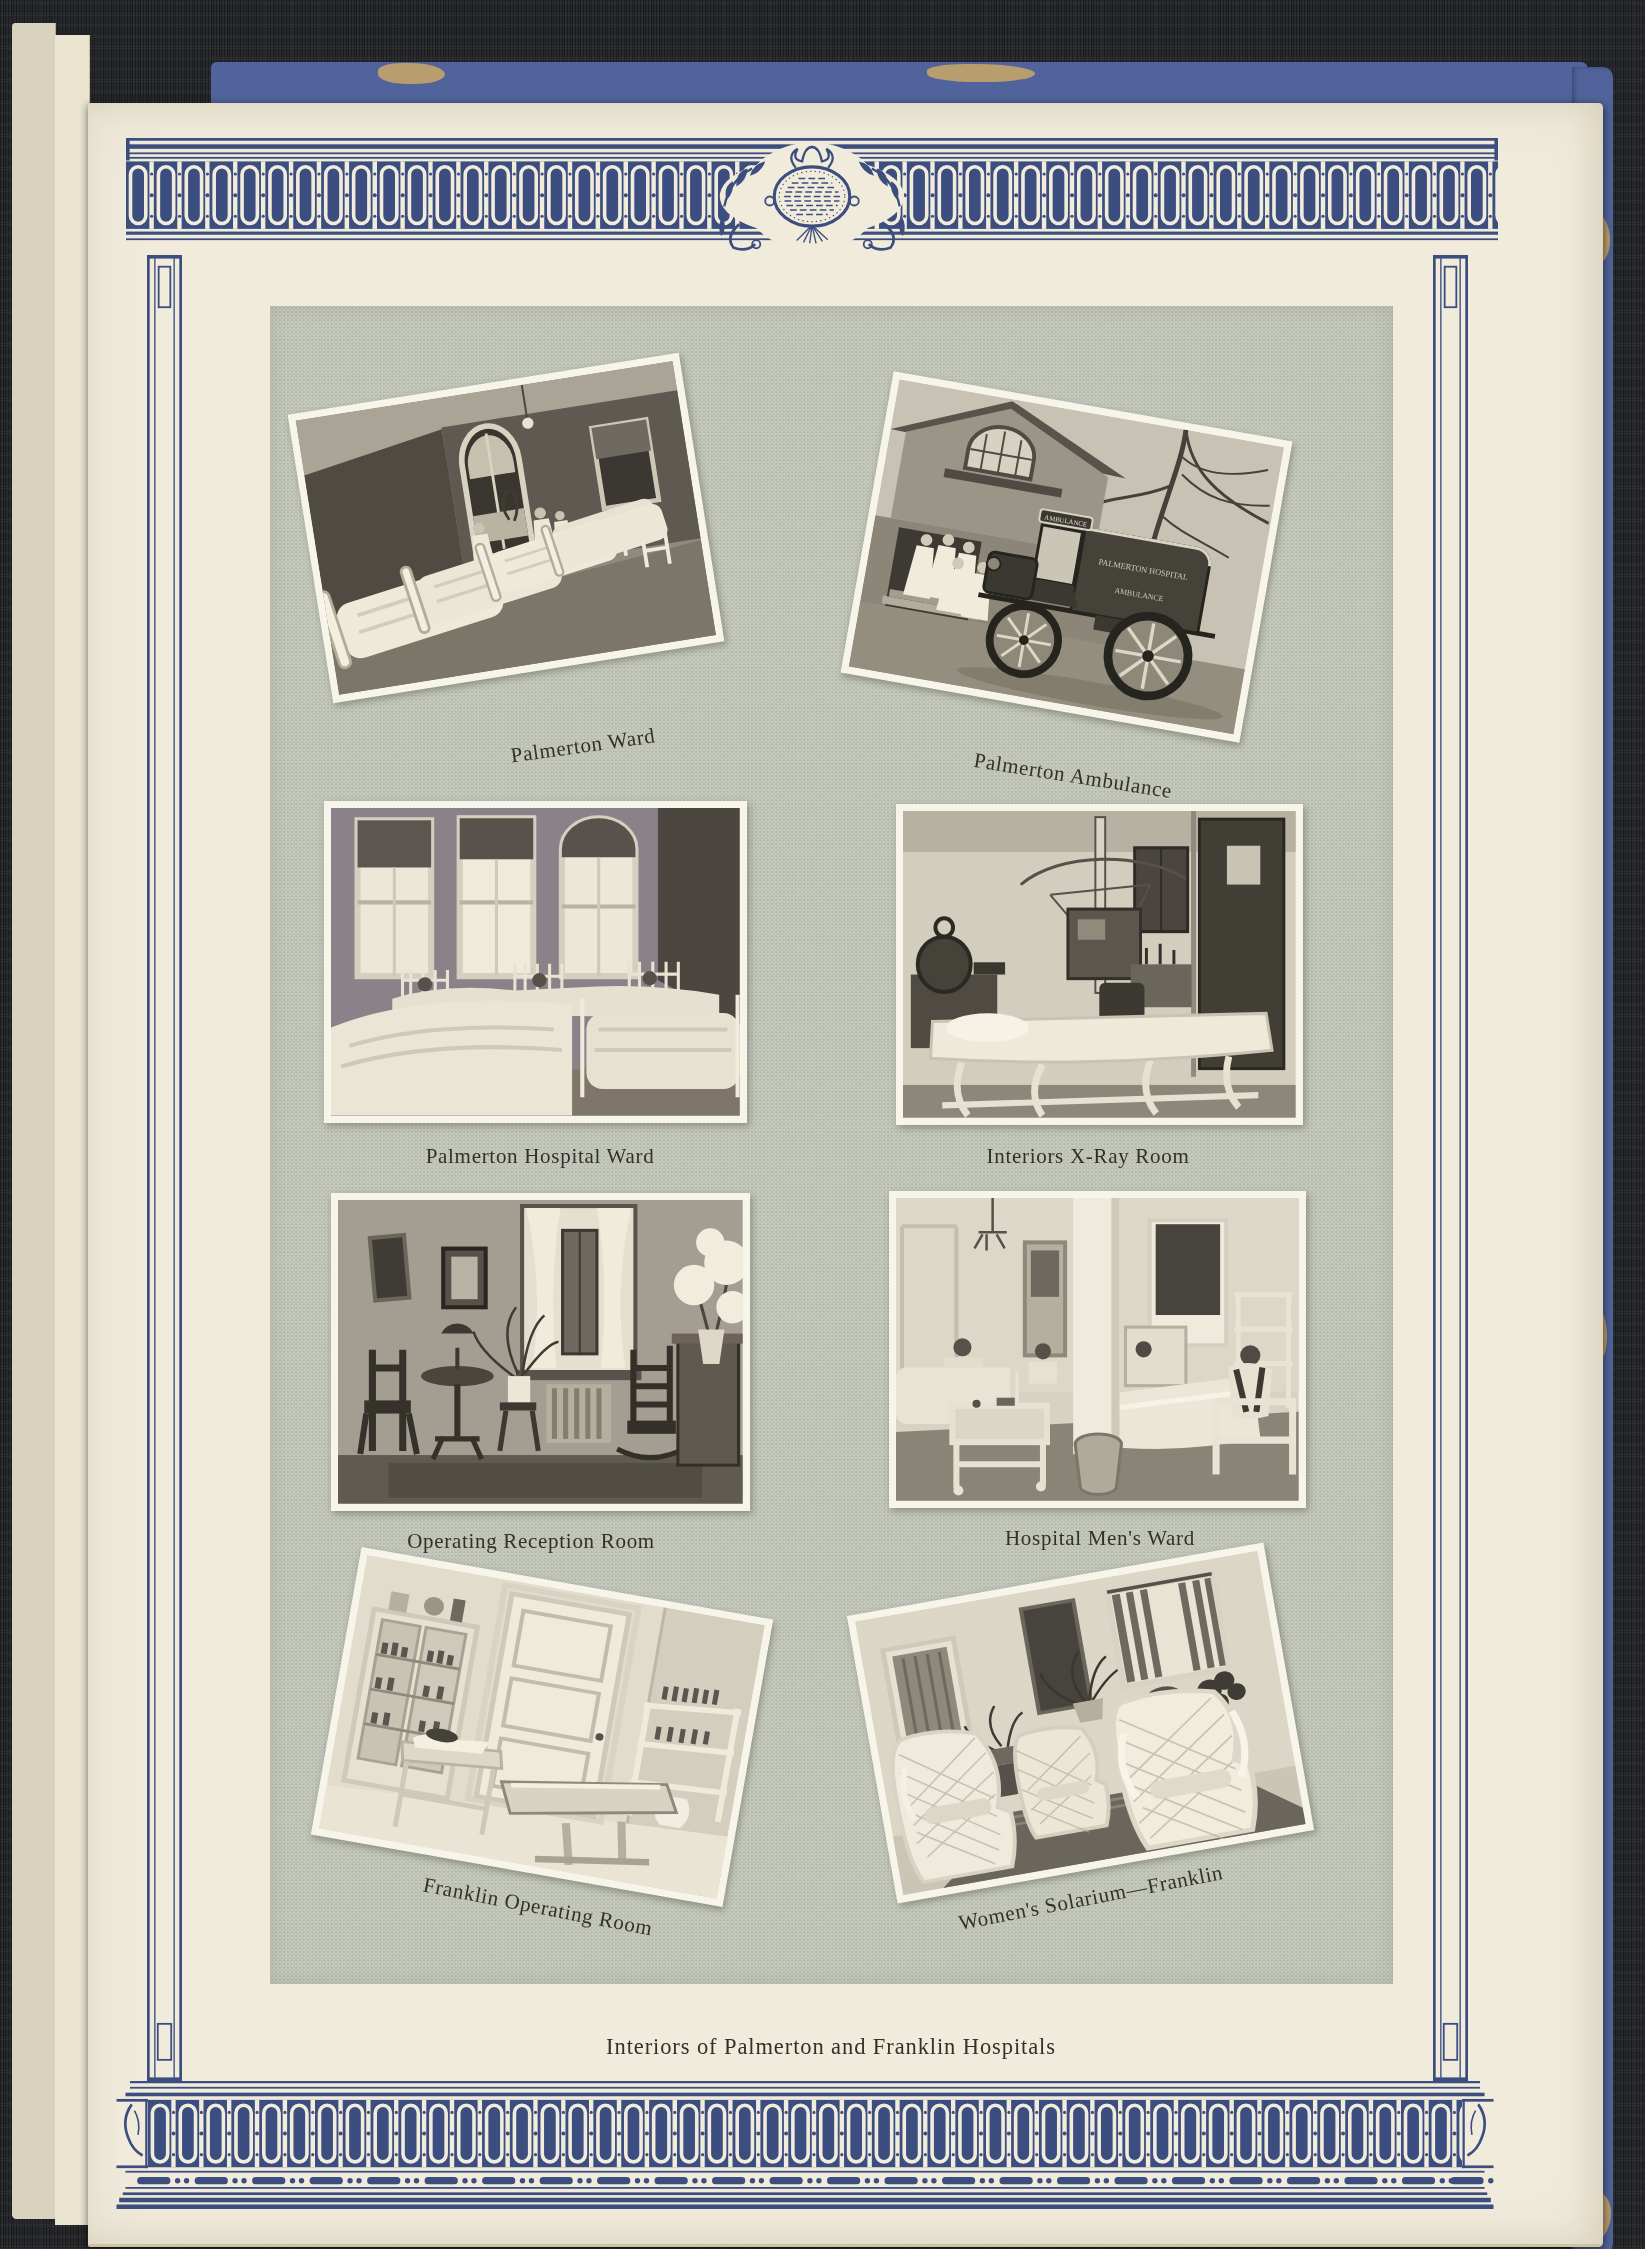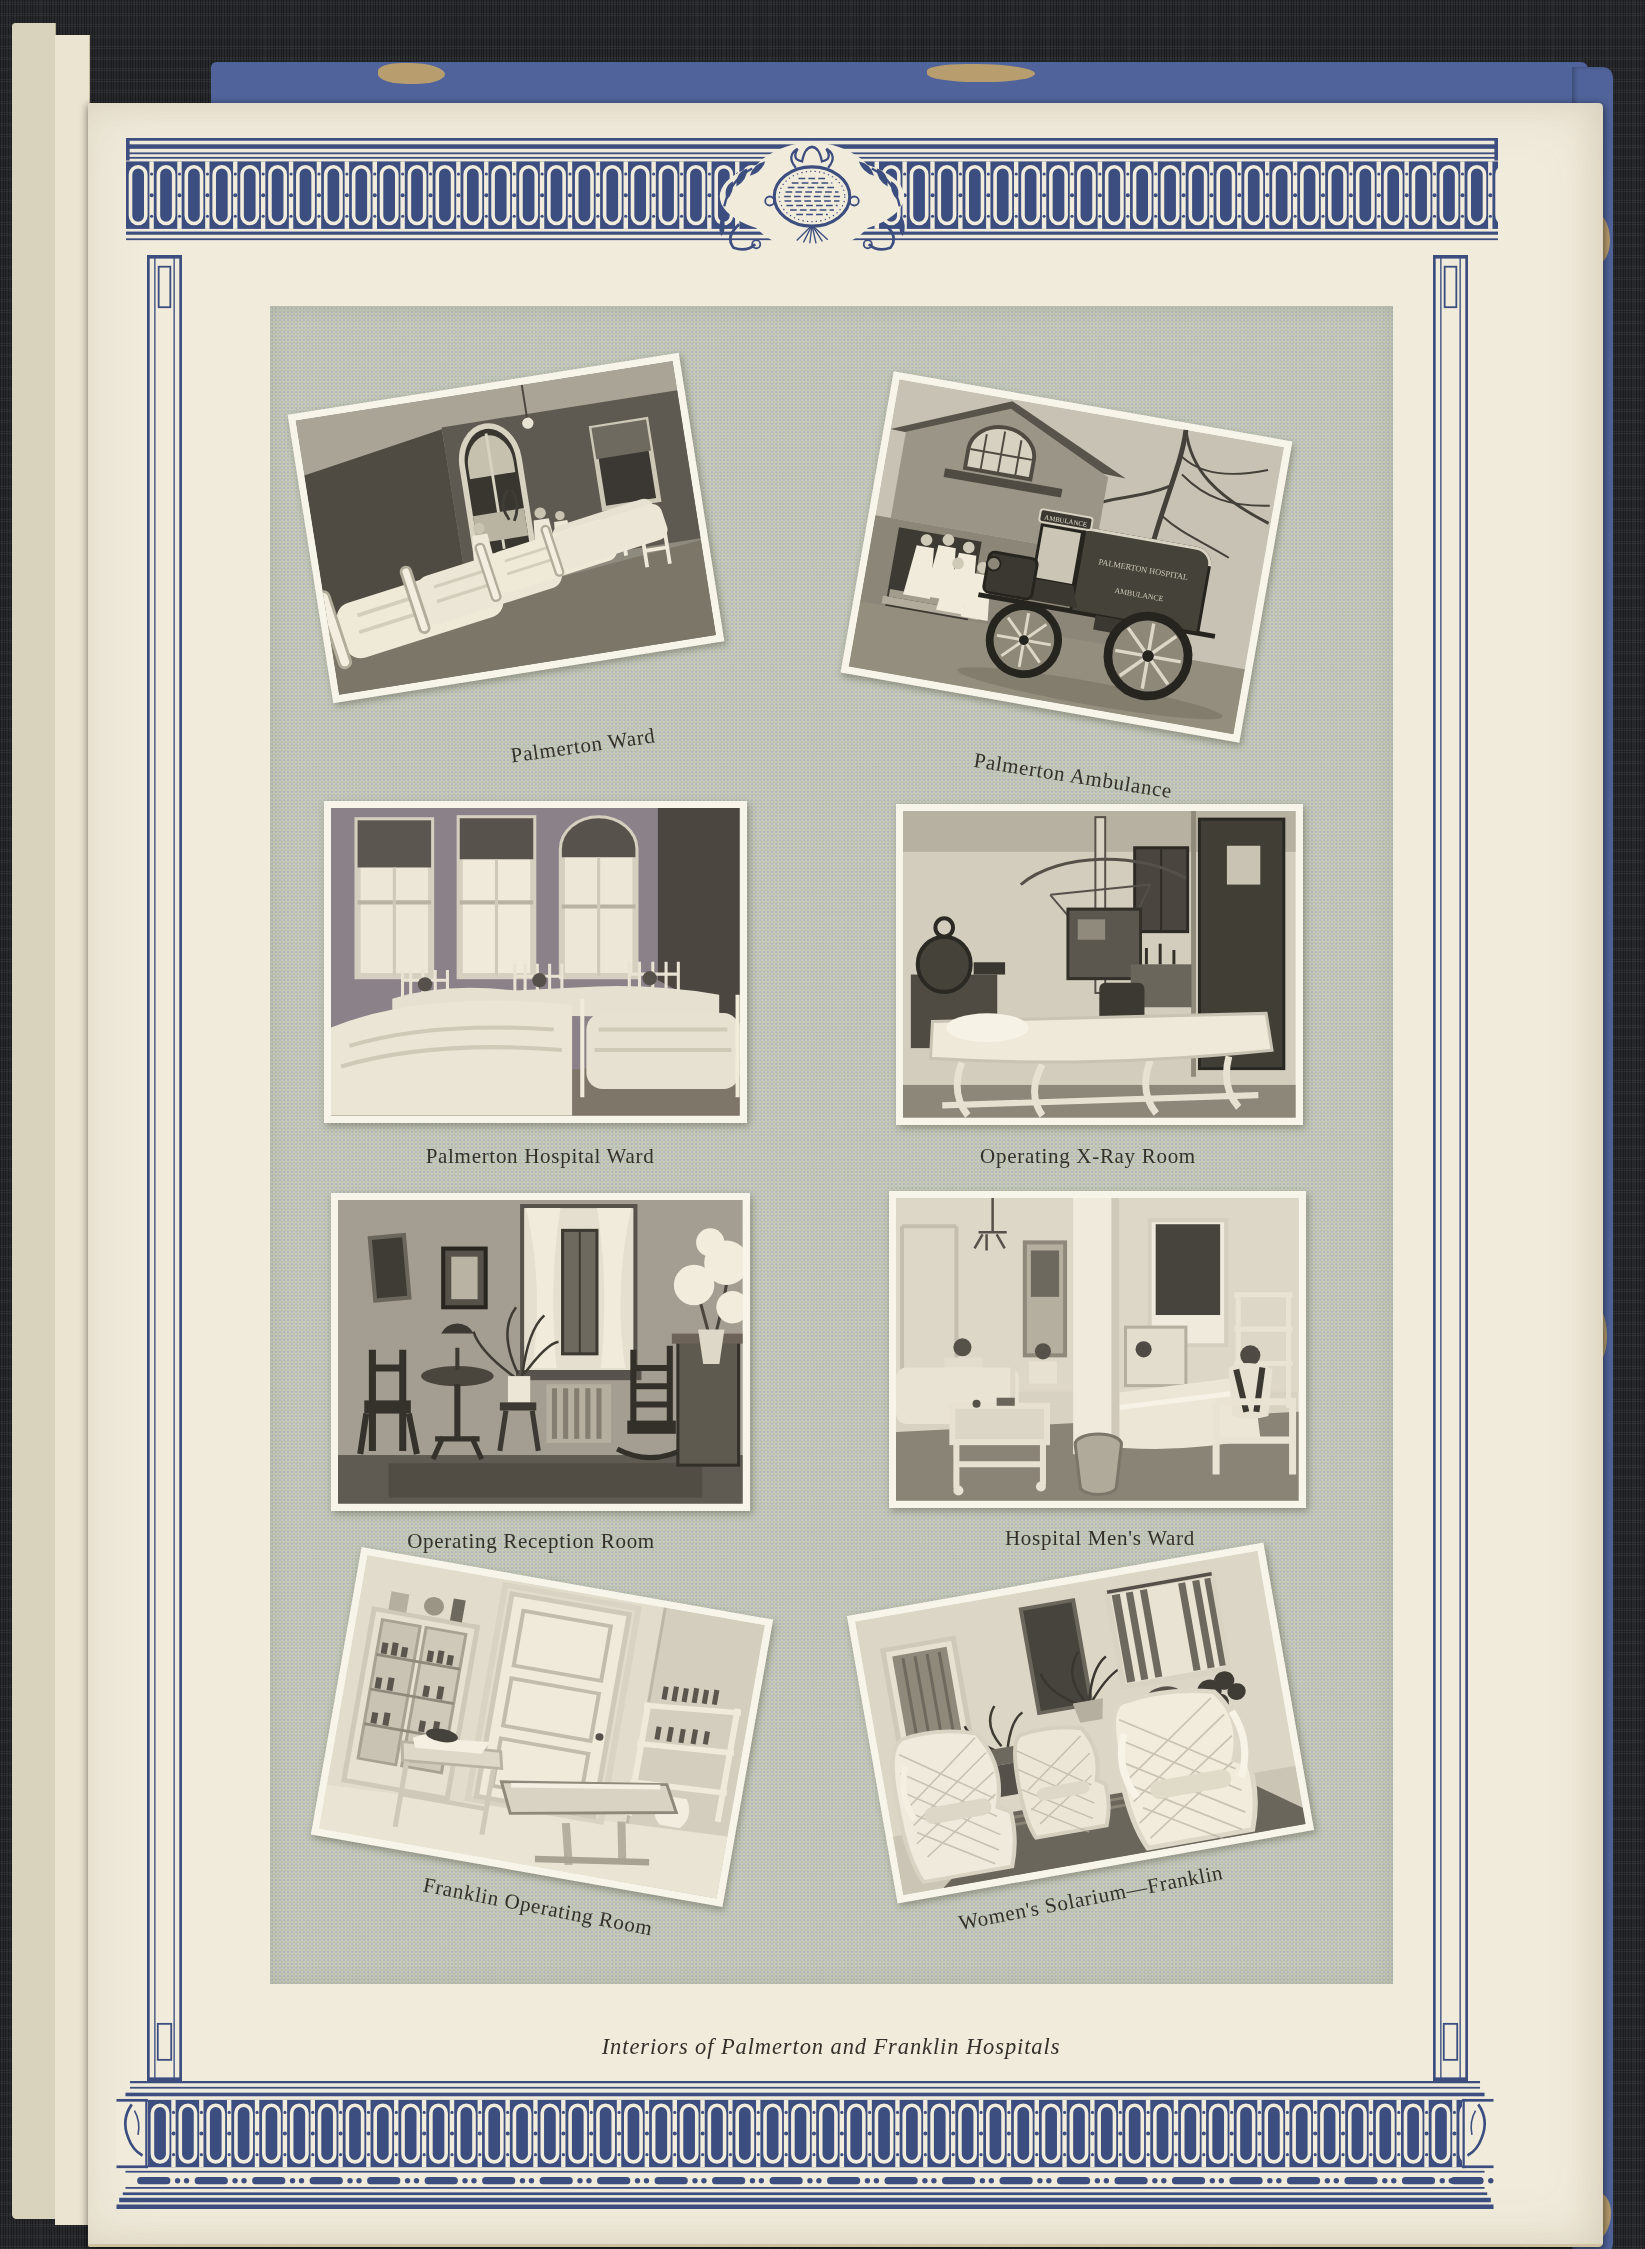--- a/index.html
+++ b/index.html
@@ -471,21 +471,21 @@
         <rect x="178" y="106" width="28" height="20" fill="#8f8a7c"></rect>
         <rect x="232" y="150" width="62" height="42" fill="#6b665c"></rect>
         <path d="M248,150 v-16 m14,16 v-20 m14,20 v-14" stroke="#33302a" stroke-width="3"></path>
         <rect x="200" y="168" width="46" height="48" rx="6" fill="#3c3932"></rect>
         <path d="M60,246 q-12,30 6,52 M142,248 q-16,28 0,50 M252,244 q-12,30 6,52 M332,240 q-8,30 10,50" stroke="#e7e1d1" stroke-width="7" fill="none"></path>
         <line x1="40" y1="288" x2="362" y2="278" stroke="#e7e1d1" stroke-width="6"></line>
         <path d="M30,206 L370,198 l6,36 q-186,18 -348,8 z" fill="#efe9d9" stroke="#c9c3b3" stroke-width="3"></path>
         <ellipse cx="86" cy="212" rx="42" ry="14" fill="#f6f2e5"></ellipse>
       </svg>
     </figure>
-    <div class="cap" style="left:1000px;top:1053px;transform:translate(-50%,-50%);">Operating X-Ray Room</div>
+    <div class="cap" style="left:1000px;top:1053px;transform:translate(-50%,-50%);">Interiors X-Ray Room</div>
 
     <figure class="photo" style="left:243px;top:1090px;width:419px;height:318px;">
       <svg viewBox="0 0 400 300" preserveAspectRatio="none">
         <rect width="400" height="300" fill="#a49e92"></rect>
         <rect y="252" width="400" height="48" fill="#5f5b52"></rect>
         <rect x="50" y="260" width="310" height="34" fill="#514d45"></rect>
         <g transform="rotate(-5 51 67)">
             <rect x="34" y="36" width="34" height="62" fill="#3f3c35" stroke="#6b665c" stroke-width="4"></rect>
           </g>
         <rect x="104" y="48" width="42" height="58" fill="#56524a" stroke="#28261f" stroke-width="4"></rect>
@@ -733,17 +733,17 @@
             <path d="M330,148 l-92,70 M340,168 l-102,76 M344,192 l-104,76 M340,220 l-92,66"></path>
           </g>
           <path d="M240,170 q-14,36 2,70" stroke="#f7f3e6" stroke-width="7" fill="none"></path>
           <path d="M348,166 q14,36 -2,72" stroke="#f7f3e6" stroke-width="7" fill="none"></path>
           <rect x="256" y="226" width="80" height="20" rx="9" fill="#e0dac9"></rect>
         </g>
       </svg>
     </figure>
     <div class="cap" style="left:1003px;top:1795px;transform:translate(-50%,-50%) rotate(-11deg);">Women's Solarium—Franklin</div>
 
-    <div class="cap cap-footer" style="left:743px;top:1944px;transform:translate(-50%,-50%);font-style:italic;">Interiors of Palmerton and Franklin Hospitals</div>
+    <div class="cap cap-footer" style="left:743px;top:1944px;transform:translate(-50%,-50%);">Interiors of Palmerton and Franklin Hospitals</div>
 
   </div>
 </div>
 
 
 </body></html>

